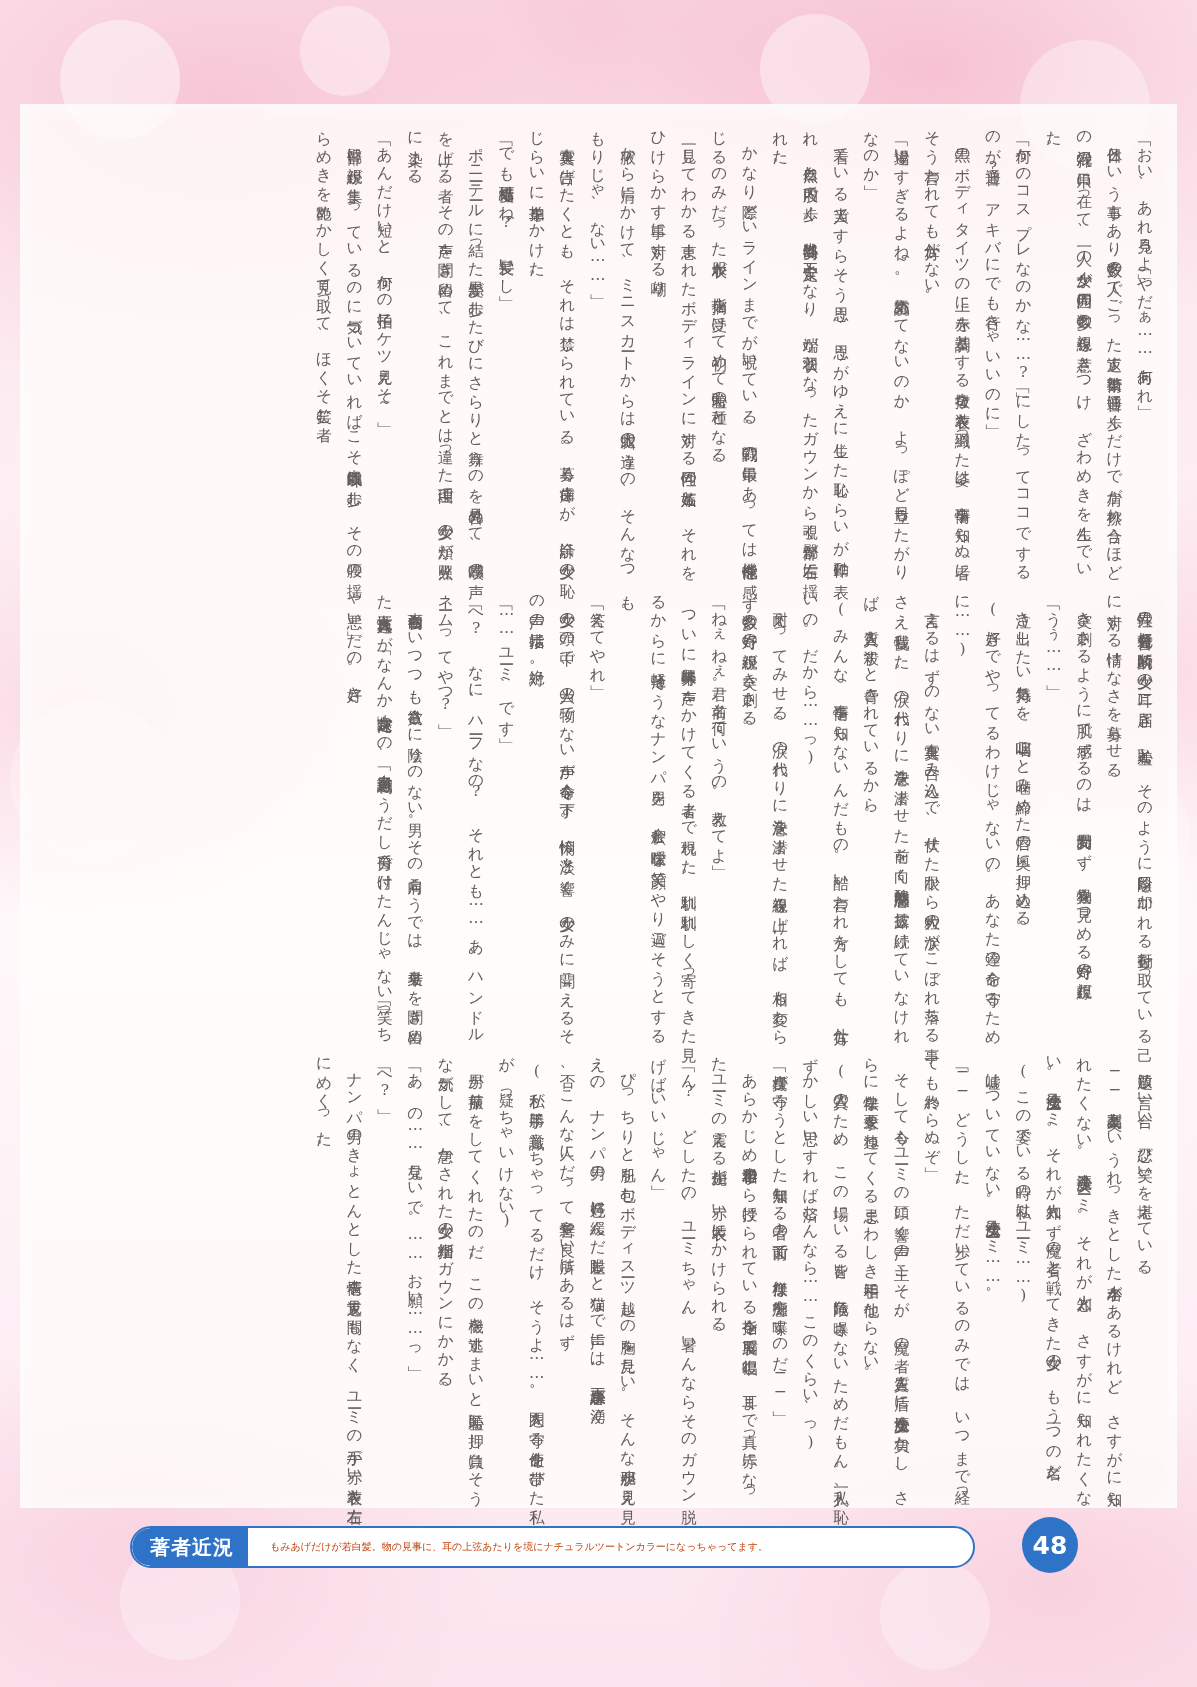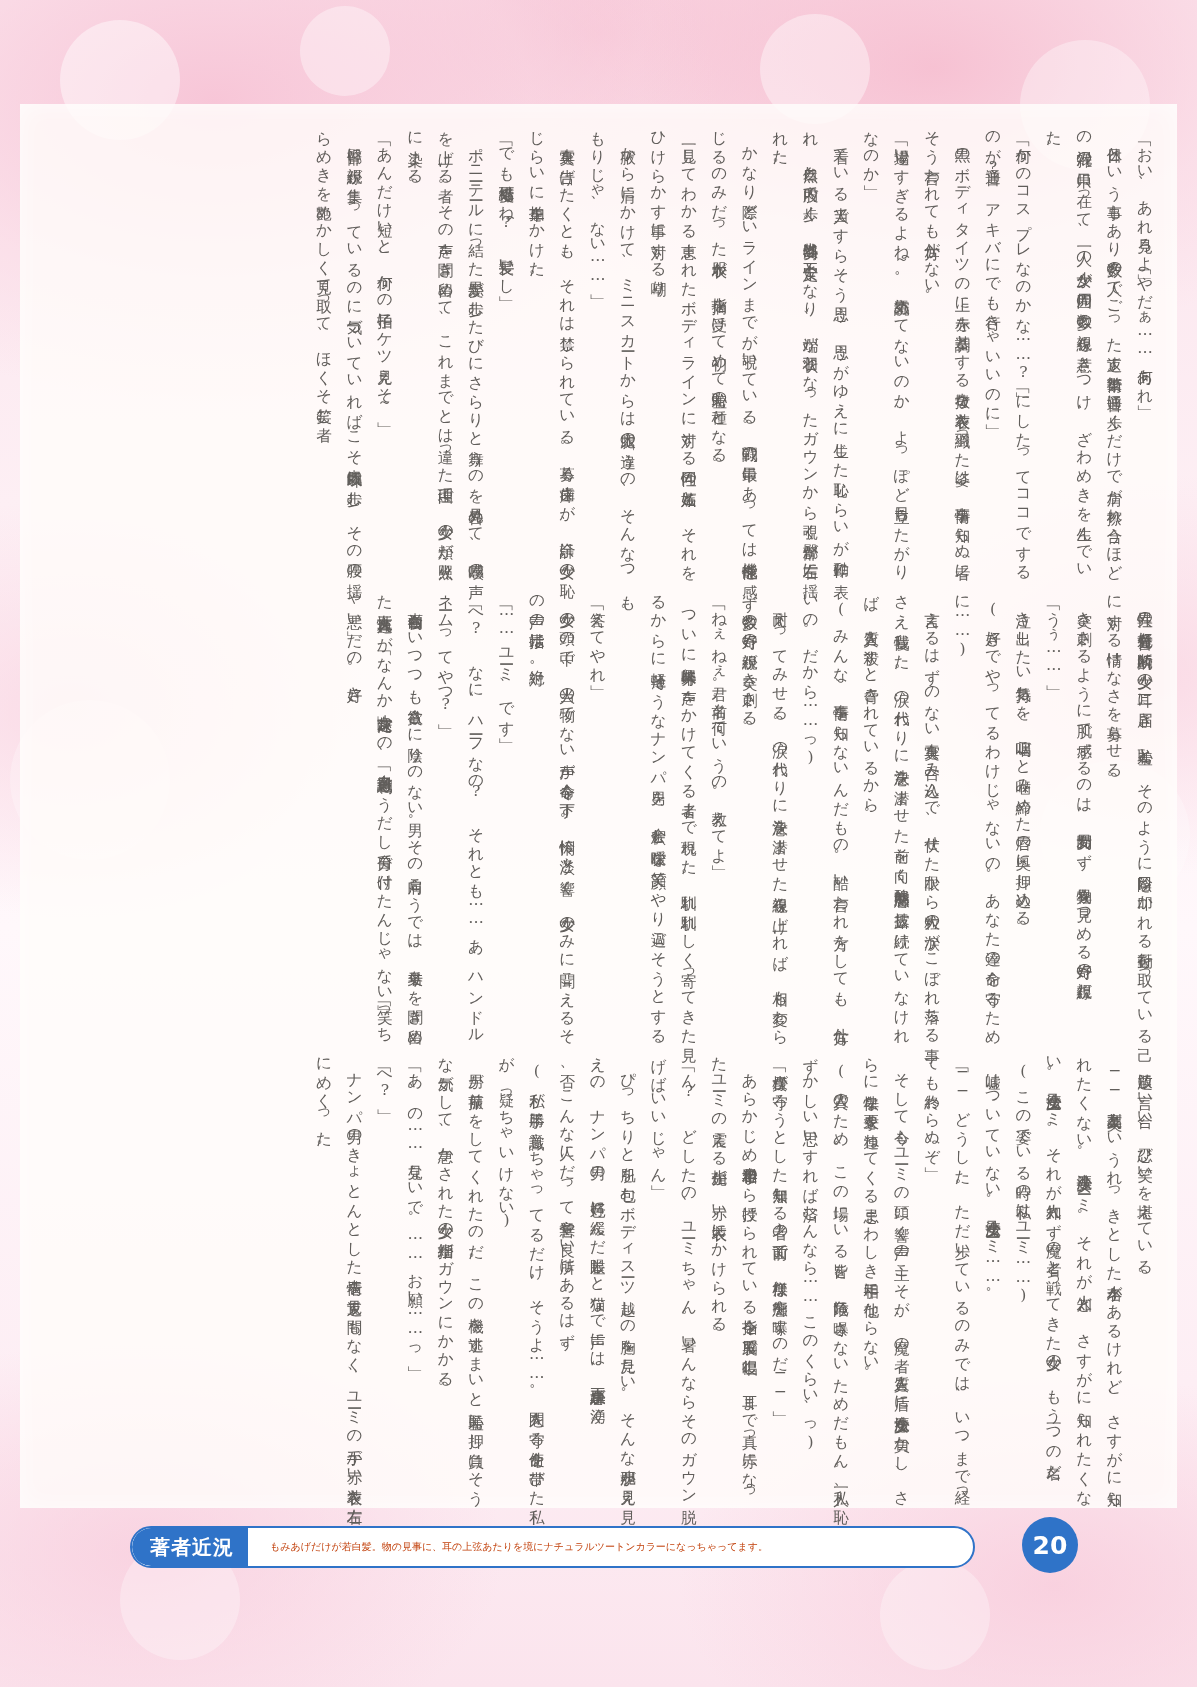--- a/index.html
+++ b/index.html
@@ -193,15 +193,15 @@
     <p>「あ、の……見ないで。……お願い……っ」</p>
     <p>「へ?」</p>
     <p>ナンパ男のきょとんとした表情を見返す間もなく、ユーミの手が赤い衣装を左右にめくった。</p>
   </div>
 
   <div id="footer">
     <div id="footer-title">著者近況</div>
     <div id="footer-text">もみあげだけが若白髪。物の見事に、耳の上弦あたりを境にナチュラルツートンカラーになっちゃってます。</div>
   </div>
 
-  <div id="page-number">20</div>
+  <div id="page-number">48</div>
 
 </div>
 
 </body></html>

